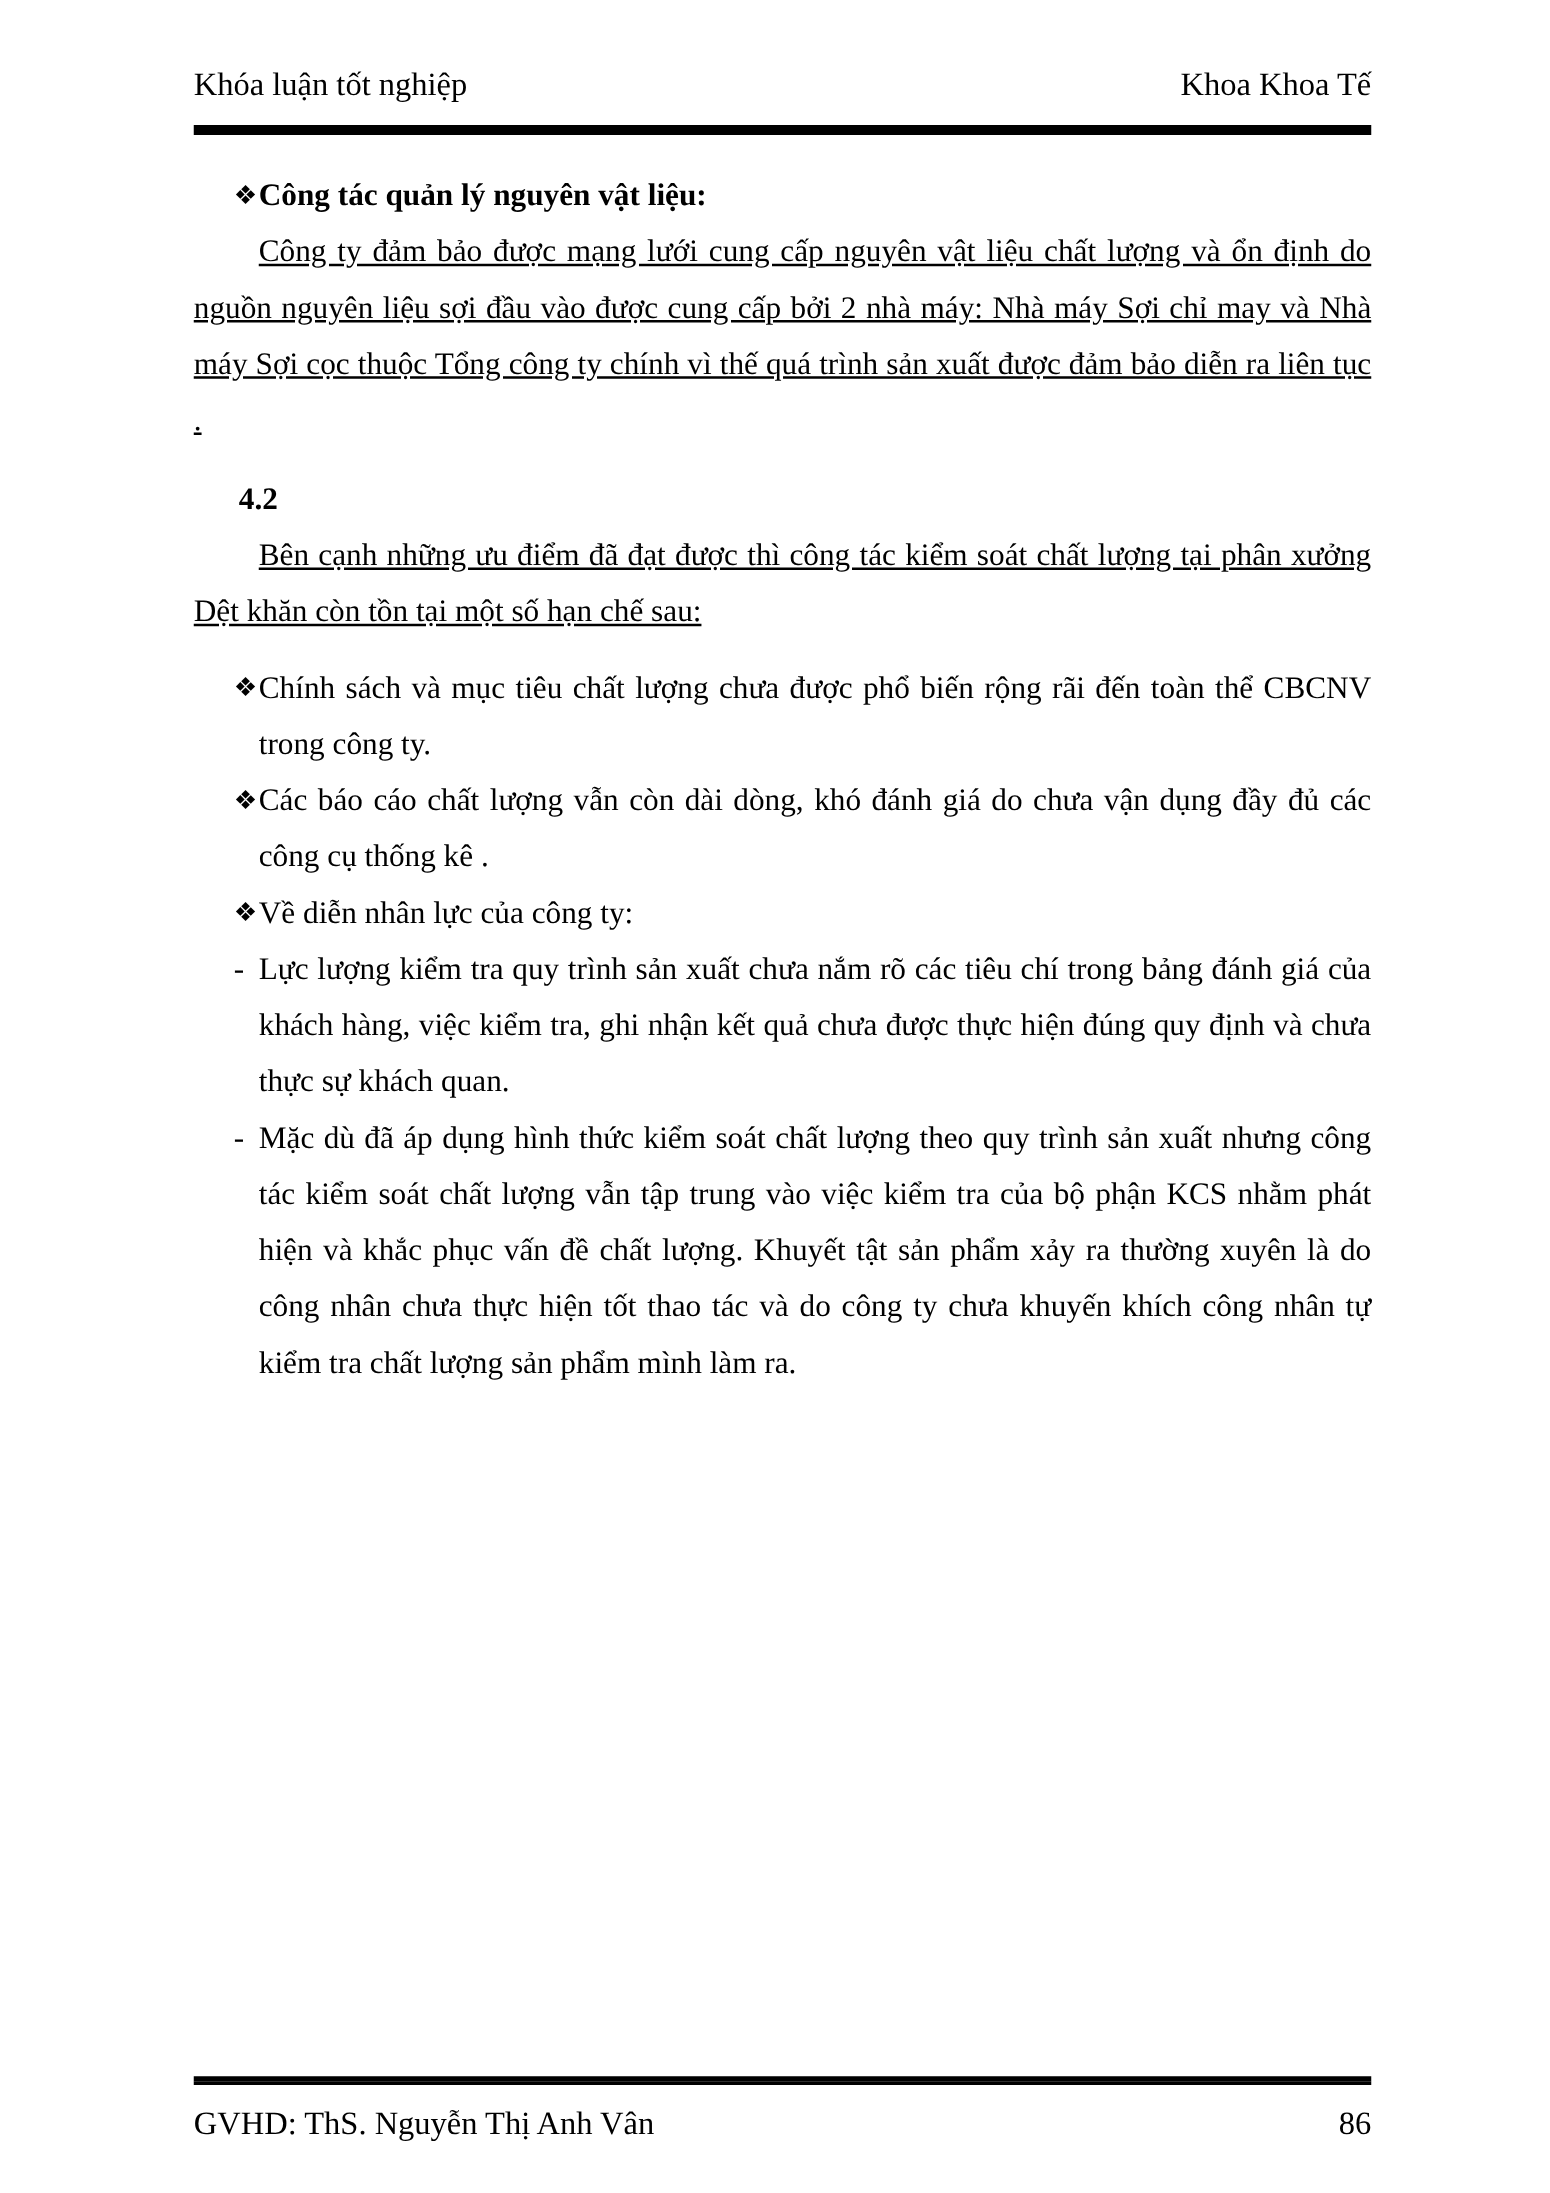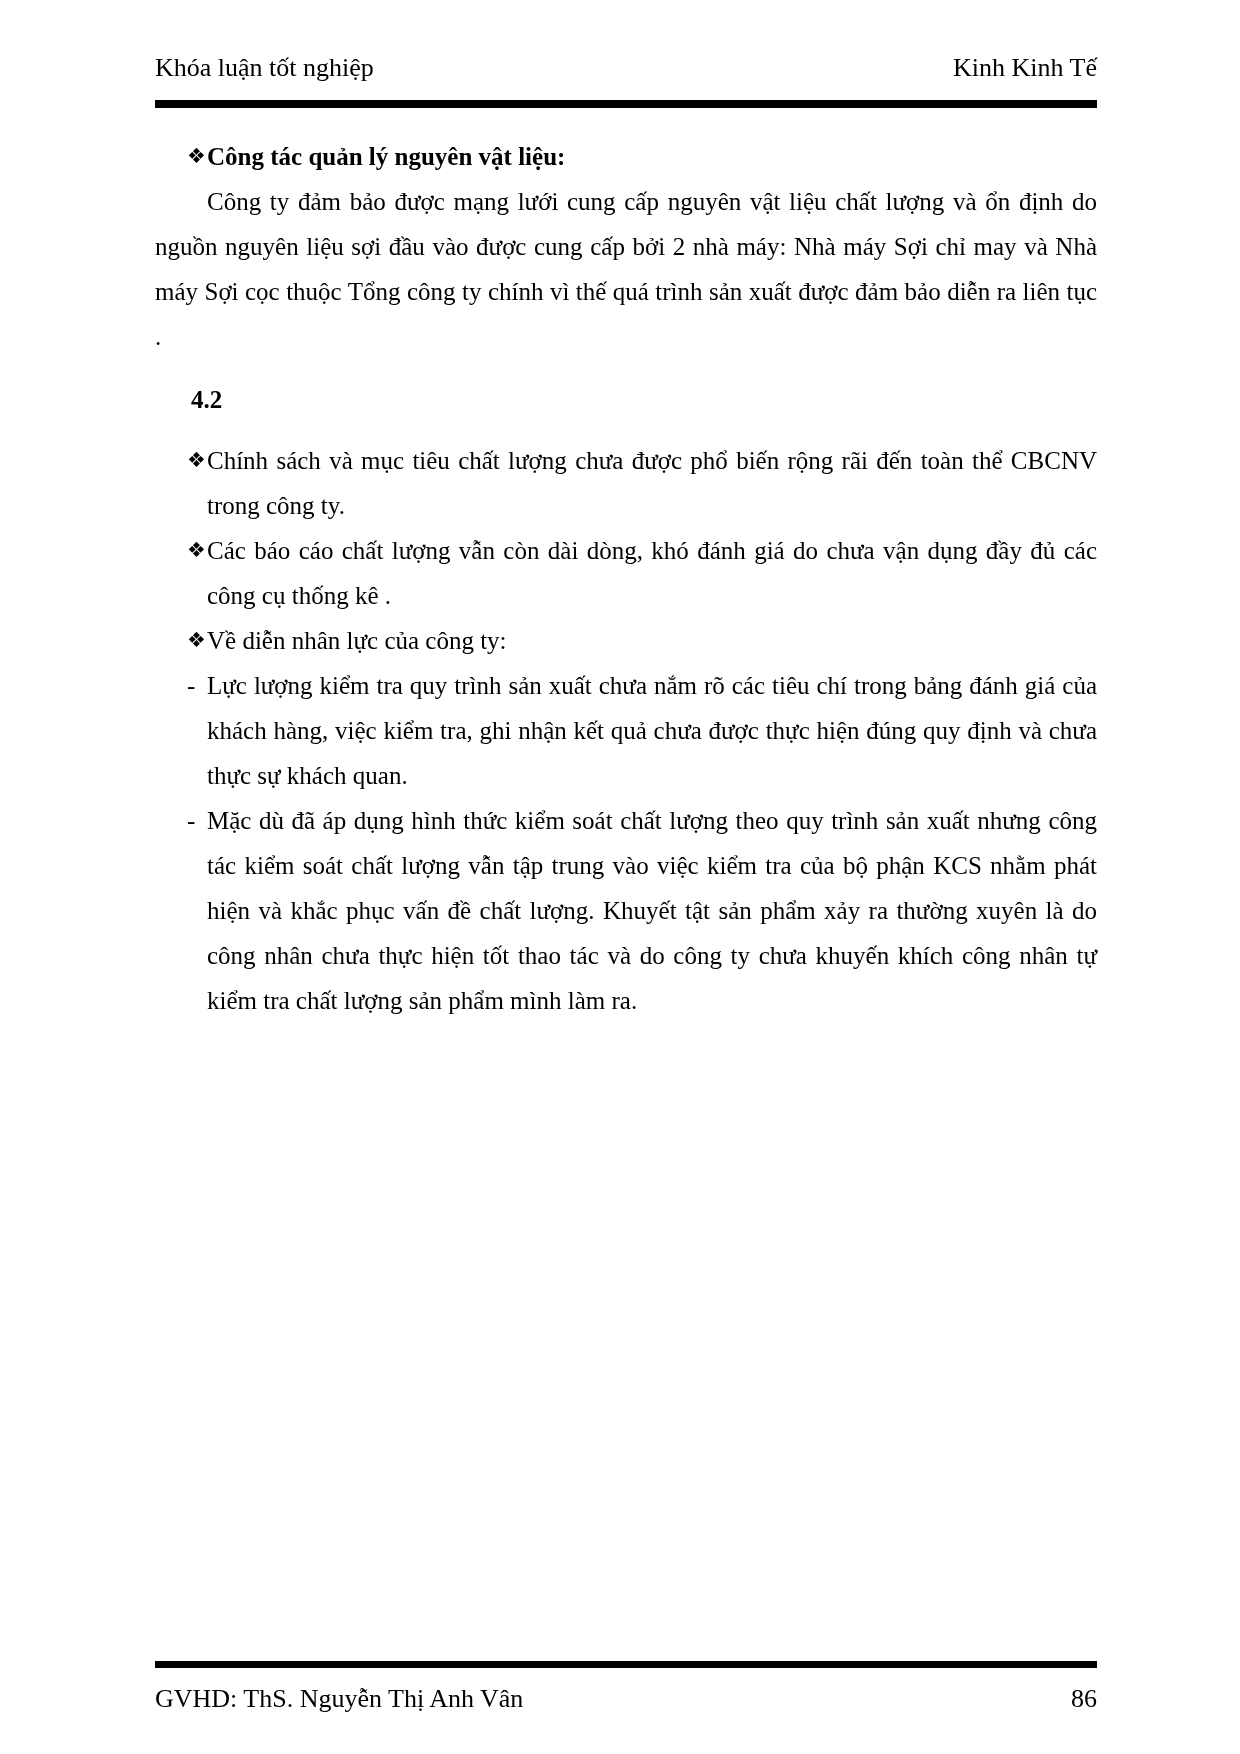--- a/index.html
+++ b/index.html
@@ -47,20 +47,21 @@
     width: 52px;
     padding-left: 32px;
     flex: 0 0 52px;
   }
   .diamond {
     font-family: "DejaVu Sans", sans-serif;
     font-size: 21px;
   }
   .para-indent {
     text-indent: 52px;
+    text-decoration: underline;
   }
   .section-head {
     display: flex;
     margin-top: 18px;
     font-weight: bold;
     margin-left: 36px;
   }
   .section-head .num { width: 72px; flex: 0 0 72px; font-family: inherit; }
   .list { margin-top: 16px; }
   .list-item { display: flex; }
@@ -85,38 +86,39 @@
     line-height: 34px;
   }
 </style>
 </head>
 <body>
 
 <div class="page">
 
   <div class="running-header">
     <span>Khóa luận tốt nghiệp</span>
-    <span>Kinh Kinh Tế</span>
+    <span>Khoa Khoa Tế</span>
   </div>
 
   <div class="double-rule"></div>
 
   <div class="body-text">
 
     <div class="h-bullet">
       <span class="marker-col diamond">❖</span>
       <span>Công tác quản lý nguyên vật liệu:</span>
     </div>
 
     <div class="para-indent">Công ty đảm bảo được mạng lưới cung cấp nguyên vật liệu chất lượng và ổn định do nguồn nguyên liệu sợi đầu vào được cung cấp bởi 2 nhà máy: Nhà máy Sợi chỉ may và Nhà máy Sợi cọc thuộc Tổng công ty chính vì thế quá trình sản xuất được đảm bảo diễn ra liên tục .</div>
 
     <div class="section-head">
       <span class="num">4.2</span>
     </div>
 
+    <div class="para-indent">Bên cạnh những ưu điểm đã đạt được thì công tác kiểm soát chất lượng tại phân xưởng Dệt khăn còn tồn tại một số hạn chế sau:</div>
 
     <div class="list">
 
       <div class="list-item">
         <span class="marker-col diamond">❖</span>
         <span class="item-text">Chính sách và mục tiêu chất lượng chưa được phổ biến rộng rãi đến toàn thể CBCNV trong công ty.</span>
       </div>
 
       <div class="list-item">
         <span class="marker-col diamond">❖</span>

